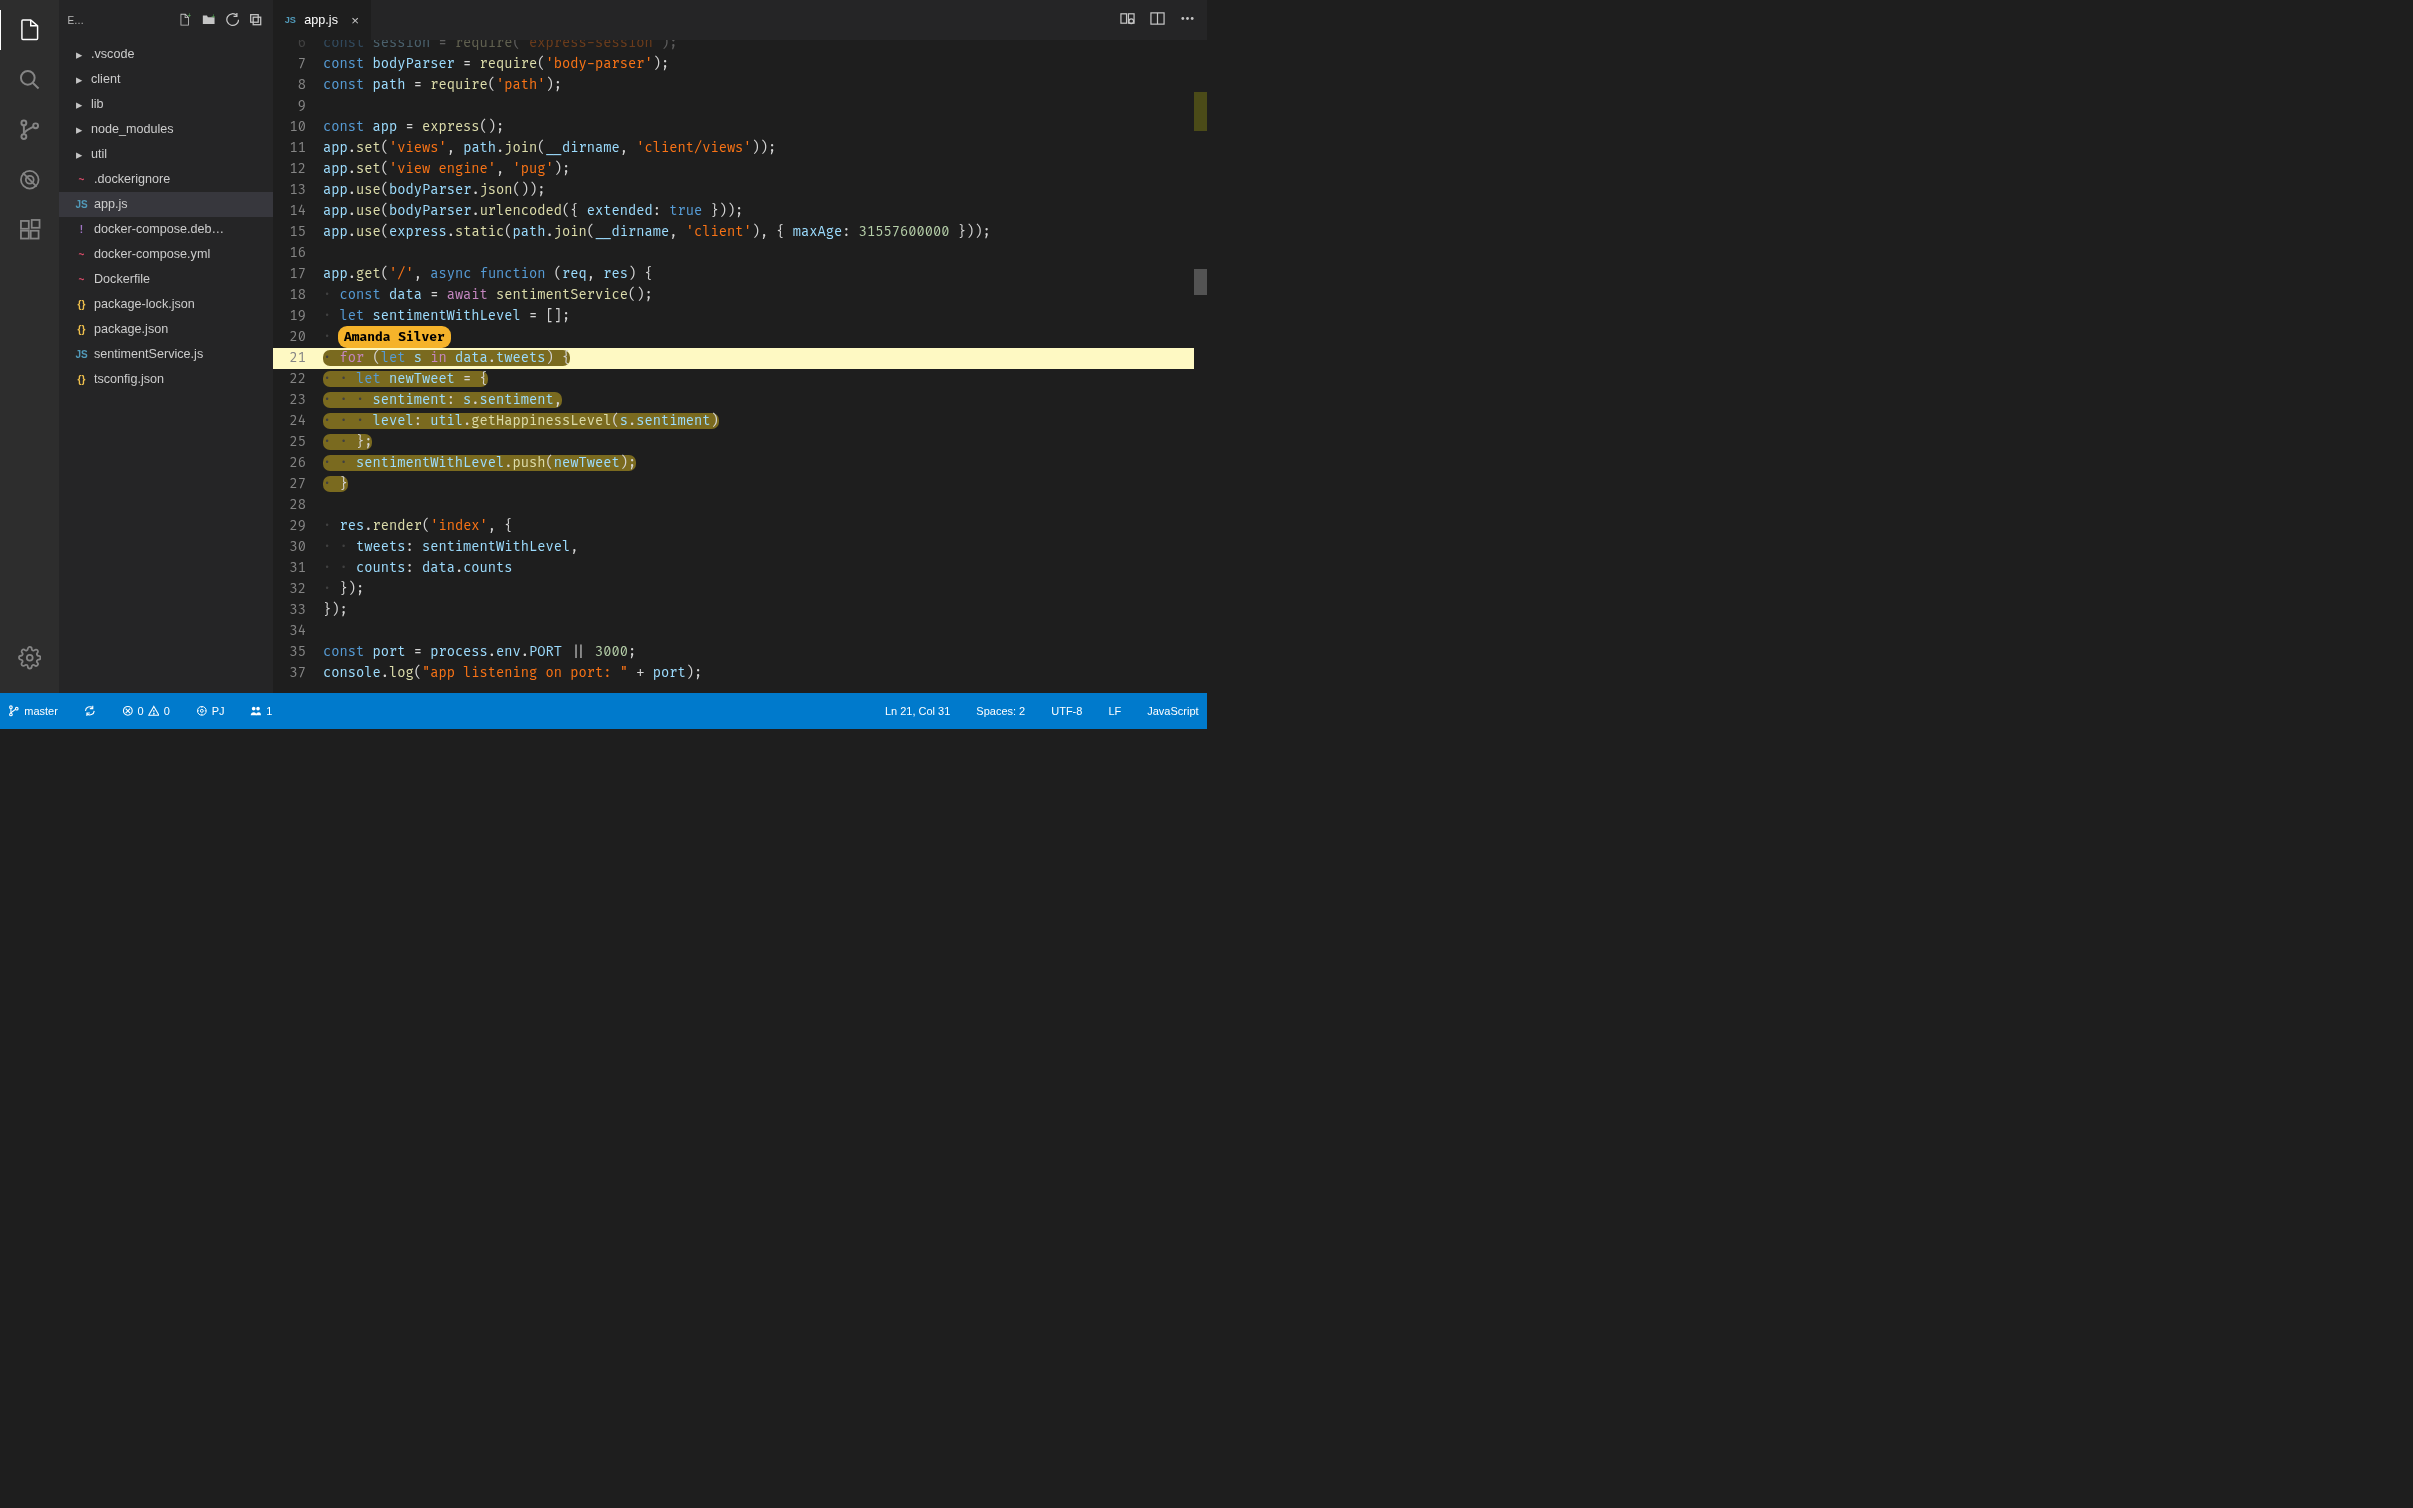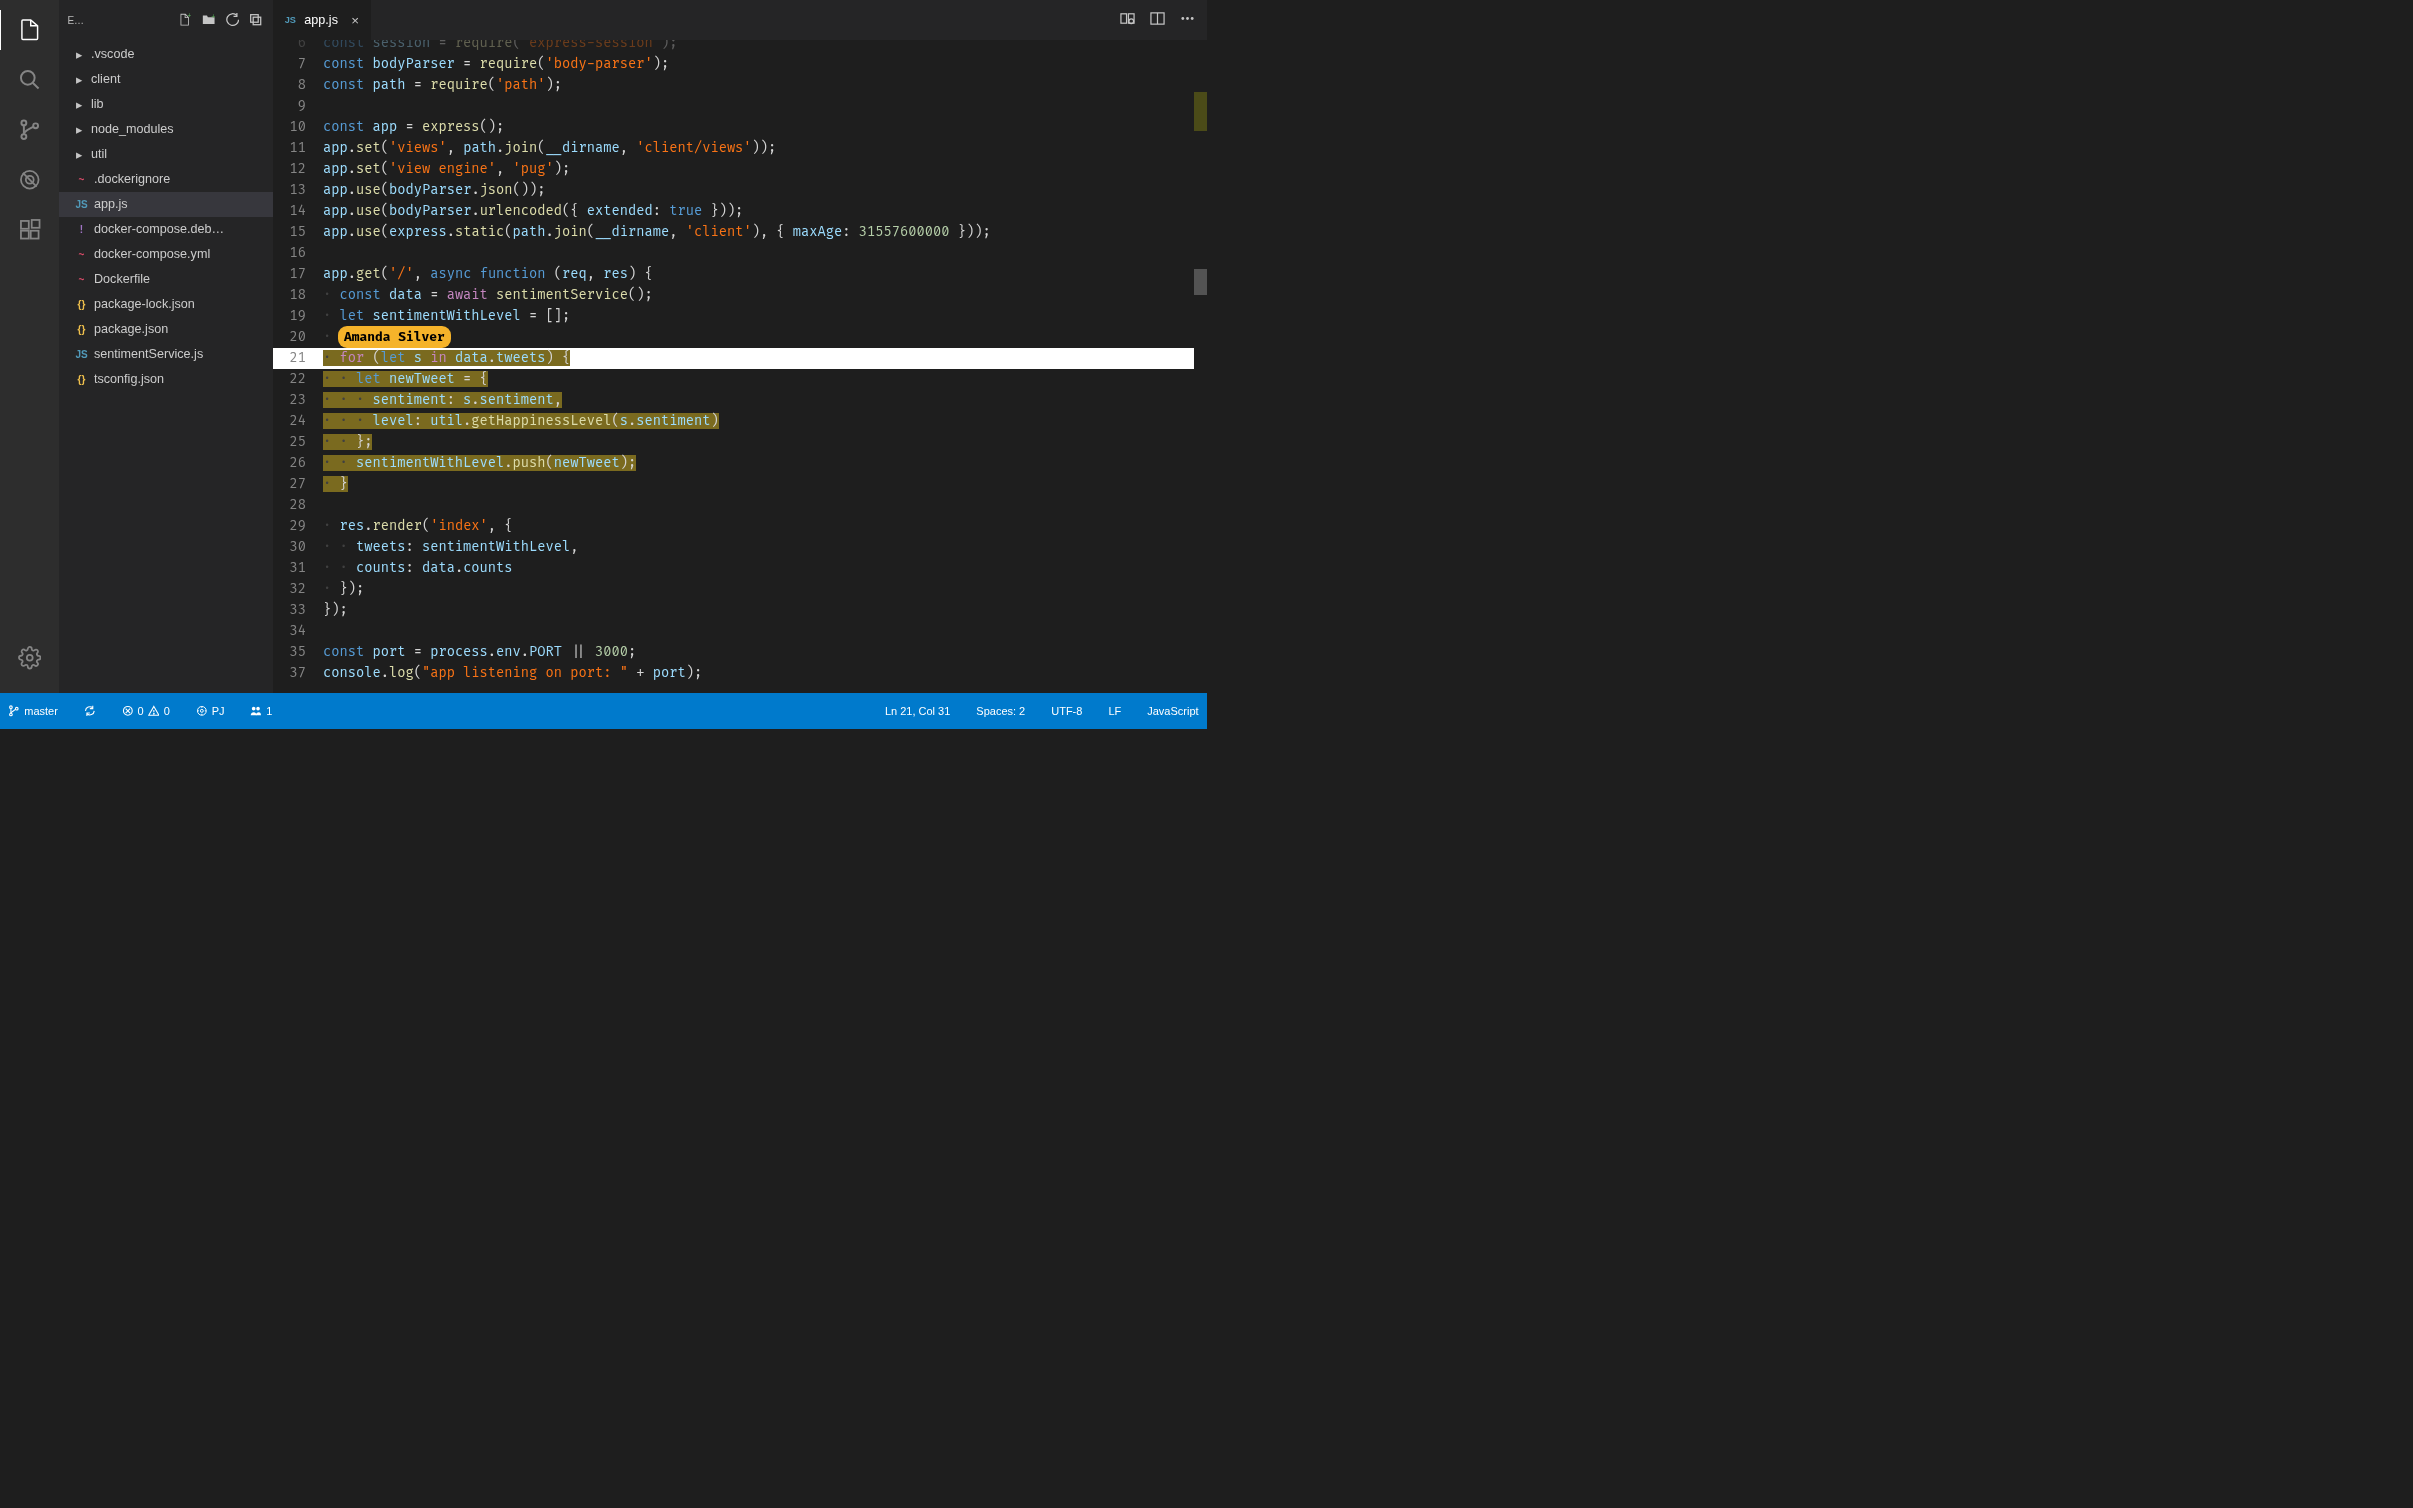--- a/index.html
+++ b/index.html
@@ -149,40 +149,41 @@
     font-family: "Fira Code", "SF Mono", Menlo, Consolas, monospace;
     font-size: 13.4px;
     line-height: 21px;
     padding-top: 3.4px;
     position: relative;
   }
   .line {
     display: flex;
     white-space: pre;
   }
-  .line.current-line { background: #ffffff; }
+  .line.current-line { background: #fef9c3; }
   .gutter {
     width: 50px;
     text-align: right;
     padding-right: 17px;
     color: #858585;
     flex-shrink: 0;
     user-select: none;
   }
   .content { position: relative; flex: 1; }
   .tk-kw { color: #c586c0; }
   .tk-const { color: #569cd6; }
   .tk-var { color: #9cdcfe; }
   .tk-fn { color: #dcdcaa; }
   .tk-str { color: #f97316; }
   .tk-num { color: #b5cea8; }
   .tk-punc { color: #d4d4d4; }
   .hl-sel {
     background: #7a6a1f;
     color: inherit;
+    border-radius: 7px;
   }
   .author-label {
     position: absolute;
     background: #f5b32a;
     color: #000;
     font-weight: bold;
     font-family: "Fira Code", "SF Mono", Menlo, Consolas, monospace;
     font-size: 12.6px;
     padding: 0.8px 5.9px;
     z-index: 10;

